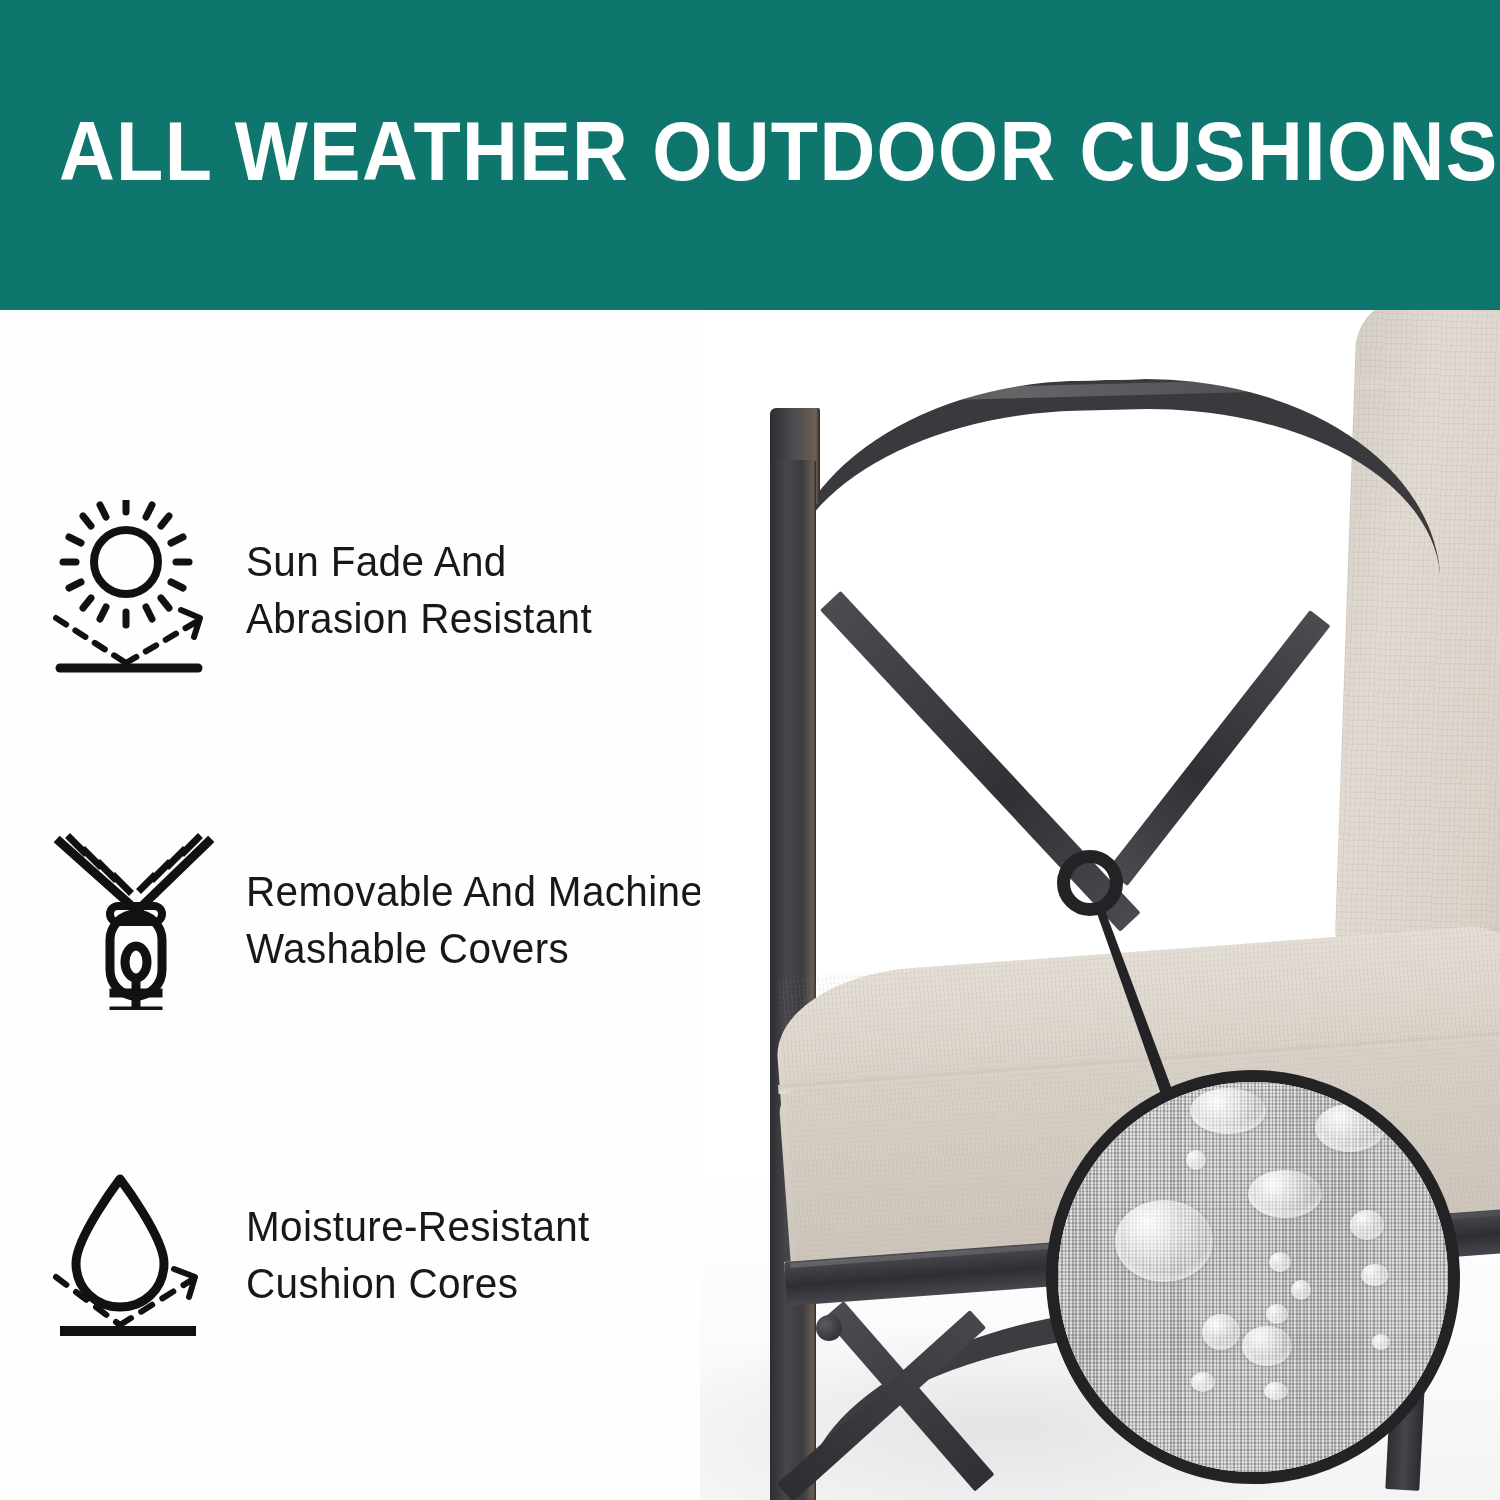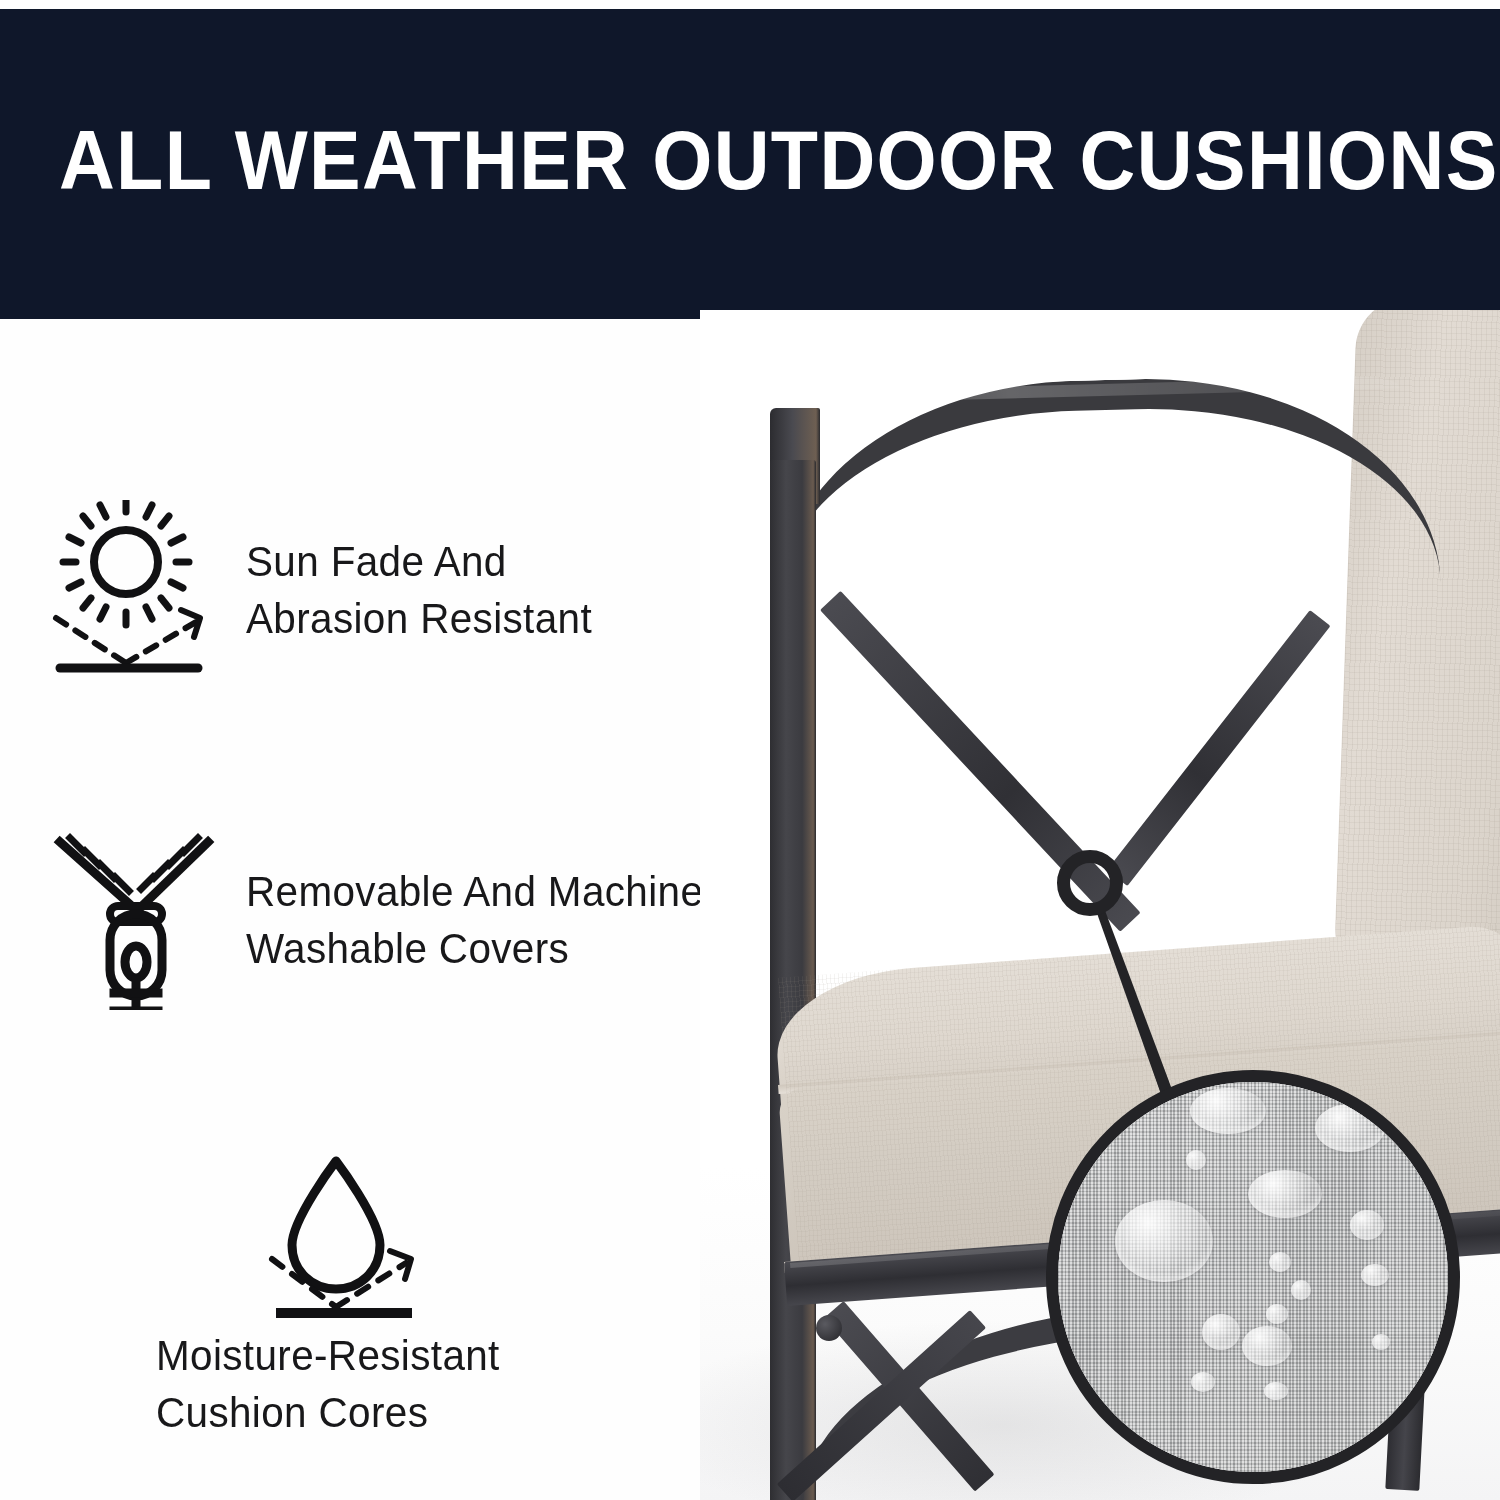--- a/index.html
+++ b/index.html
@@ -11,23 +11,23 @@
   }
   #stage {
     position:relative;
     width:1500px; height:1500px;
     background:#fefefe;
     overflow:hidden;
   }
 
   
   .header-bar {
-    position:absolute; left:0; top:9px;
+    position:absolute; left:0; top:0;
     width:1500px; height:310px;
-    background:#0f172a;
+    background:#0f766e;
     display:flex; align-items:center;
   }
   .header-title {
     color:#ffffff;
     font-family:"Liberation Sans Narrow","Liberation Sans", sans-serif;
     font-weight:700;
     font-size:84px;
     letter-spacing:1.5px;
     line-height:1;
     padding-left:64px;
@@ -39,21 +39,21 @@
 
   
   .features { position:absolute; left:0; top:310px; width:700px; height:1038px; }
   .feature-row {
     position:absolute;
     display:flex; align-items:center;
     width:660px;
   }
   .feature-row.r1 { top:190px; }
   .feature-row.r2 { top:520px; }
-  .feature-row.r3 { top:837px;flex-direction:column; }
+  .feature-row.r3 { top:855px; }
 
   .feature-icon {
     width:180px; min-width:180px; height:180px;
     display:flex; align-items:center; justify-content:center;
     margin-left:48px;
   }
   .feature-text {
     margin-left:18px;
     color:#18181a;
     font-family:"Liberation Sans Narrow","Liberation Sans", sans-serif;

